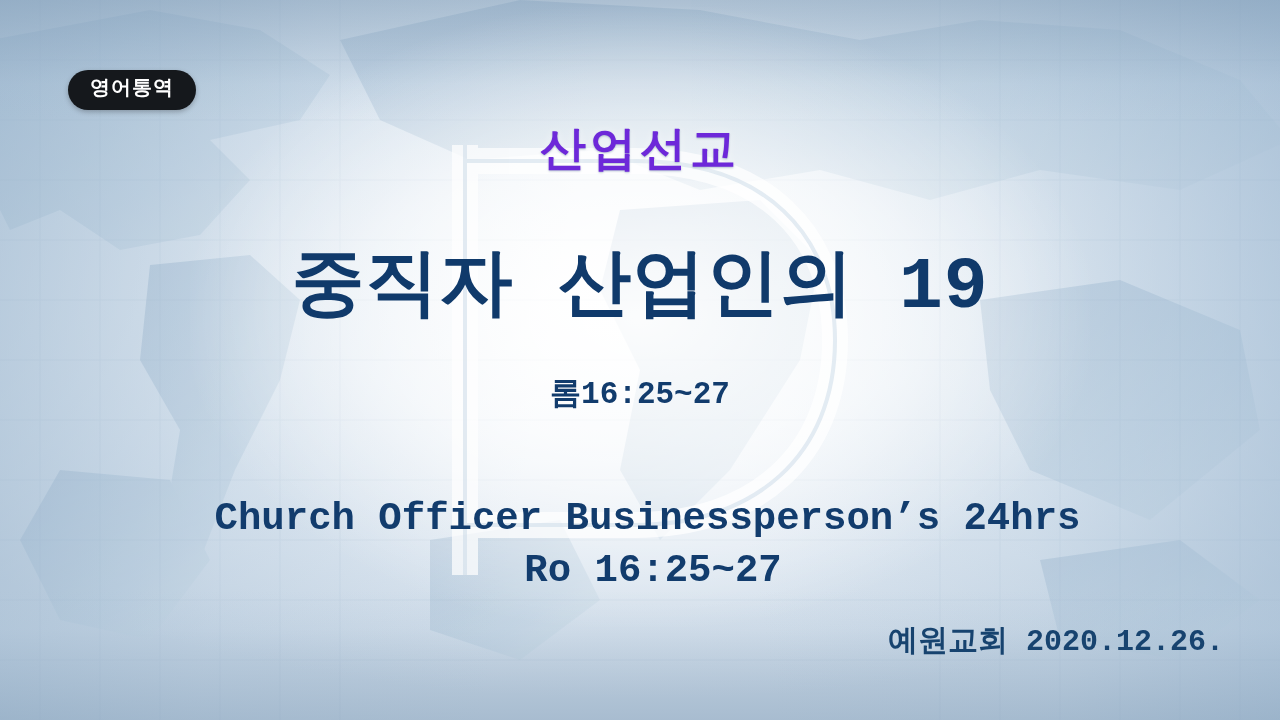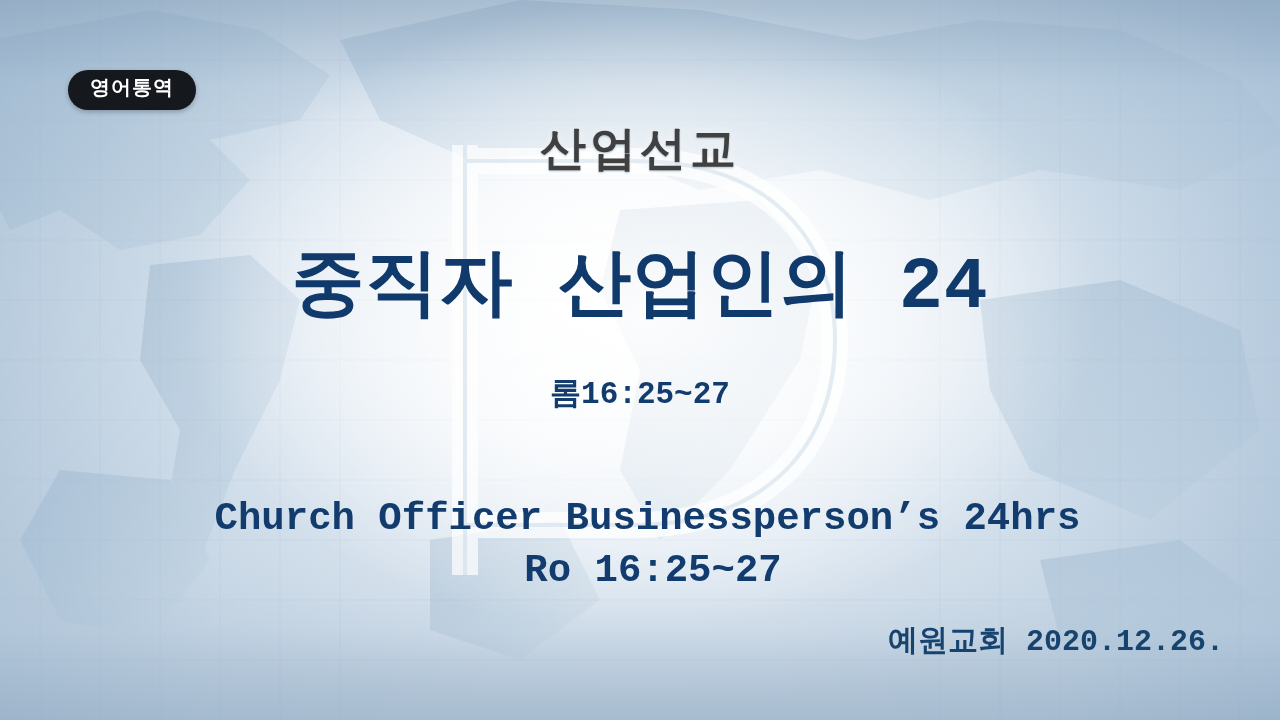--- a/index.html
+++ b/index.html
@@ -102,21 +102,21 @@
     right: 0;
     top: 0;
     text-align: center;
   }
   .kicker {
     position: absolute;
     left: 0; right: 0;
     top: 118px;
     font-size: 46px;
     font-weight: bold;
-    color: #404040;
+    color: #6d28d9;
     letter-spacing: 4px;
     text-shadow: 0 1px 2px rgba(120,145,170,0.55), 0 0 10px rgba(255,255,255,0.5);
   }
   .title-main {
     position: absolute;
     left: 0; right: 0;
     top: 248px;
     font-size: 73px;
     font-weight: bold;
     color: #103a6b;
@@ -210,21 +210,21 @@
     <g fill="none" stroke="#c9d9e7" stroke-width="4" opacity="0.5">
       <path d="M60 20 L60 450"></path>
       <path d="M60 36 L230 36 C360 36 430 110 430 215 C430 330 350 400 230 400 L60 400"></path>
     </g>
   </svg>
 
   <div class="badge">영어통역</div>
 
   <div class="content">
     <div class="kicker">산업선교</div>
-    <div class="title-main">중직자 산업인의 24</div>
+    <div class="title-main">중직자 산업인의 19</div>
     <div class="verse-ko">롬16:25~27</div>
     <div class="title-en">Church Officer Businessperson’s 24hrs</div>
     <div class="verse-en">Ro 16:25~27</div>
   </div>
 
   <div class="footer">예원교회 2020.12.26.</div>
 
 </div>
 
 </body></html>

